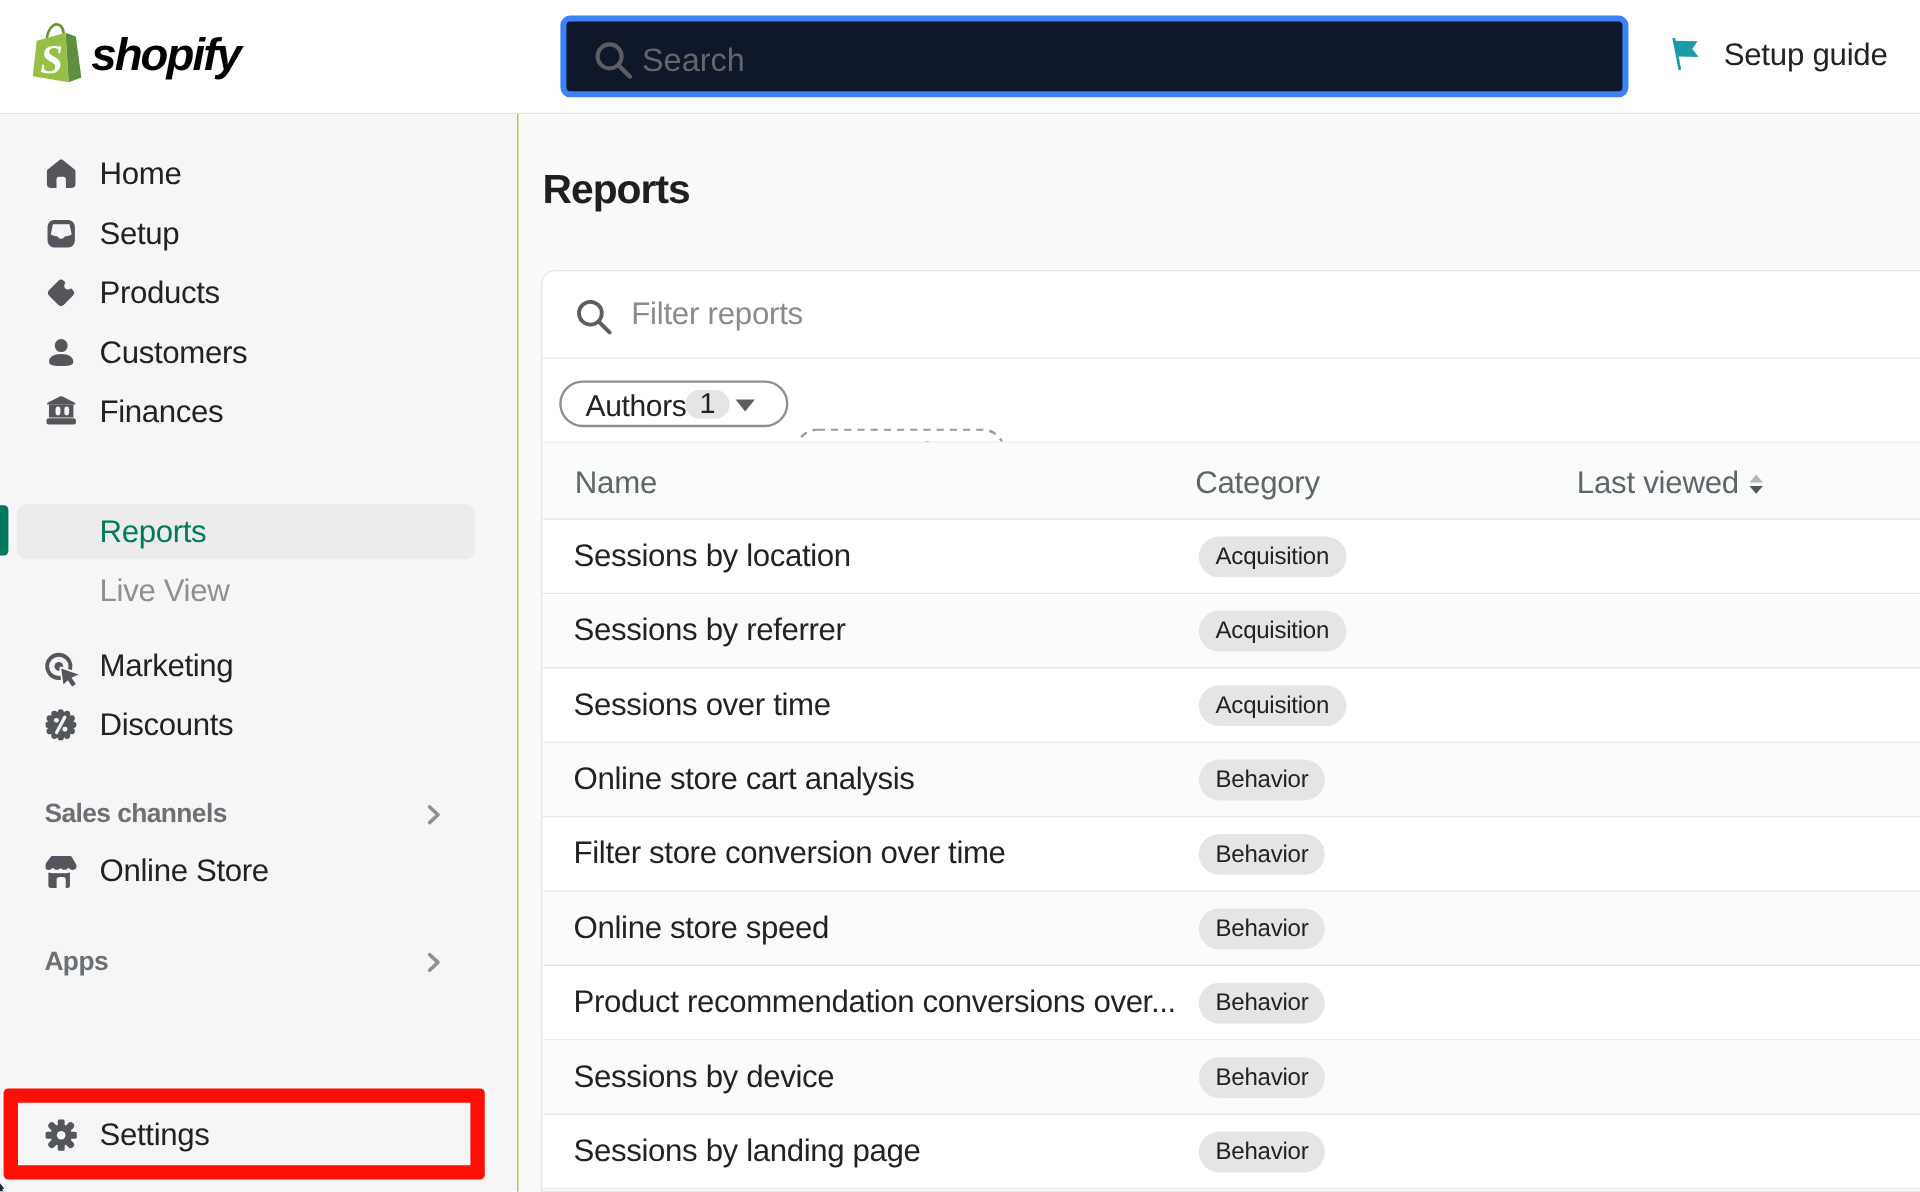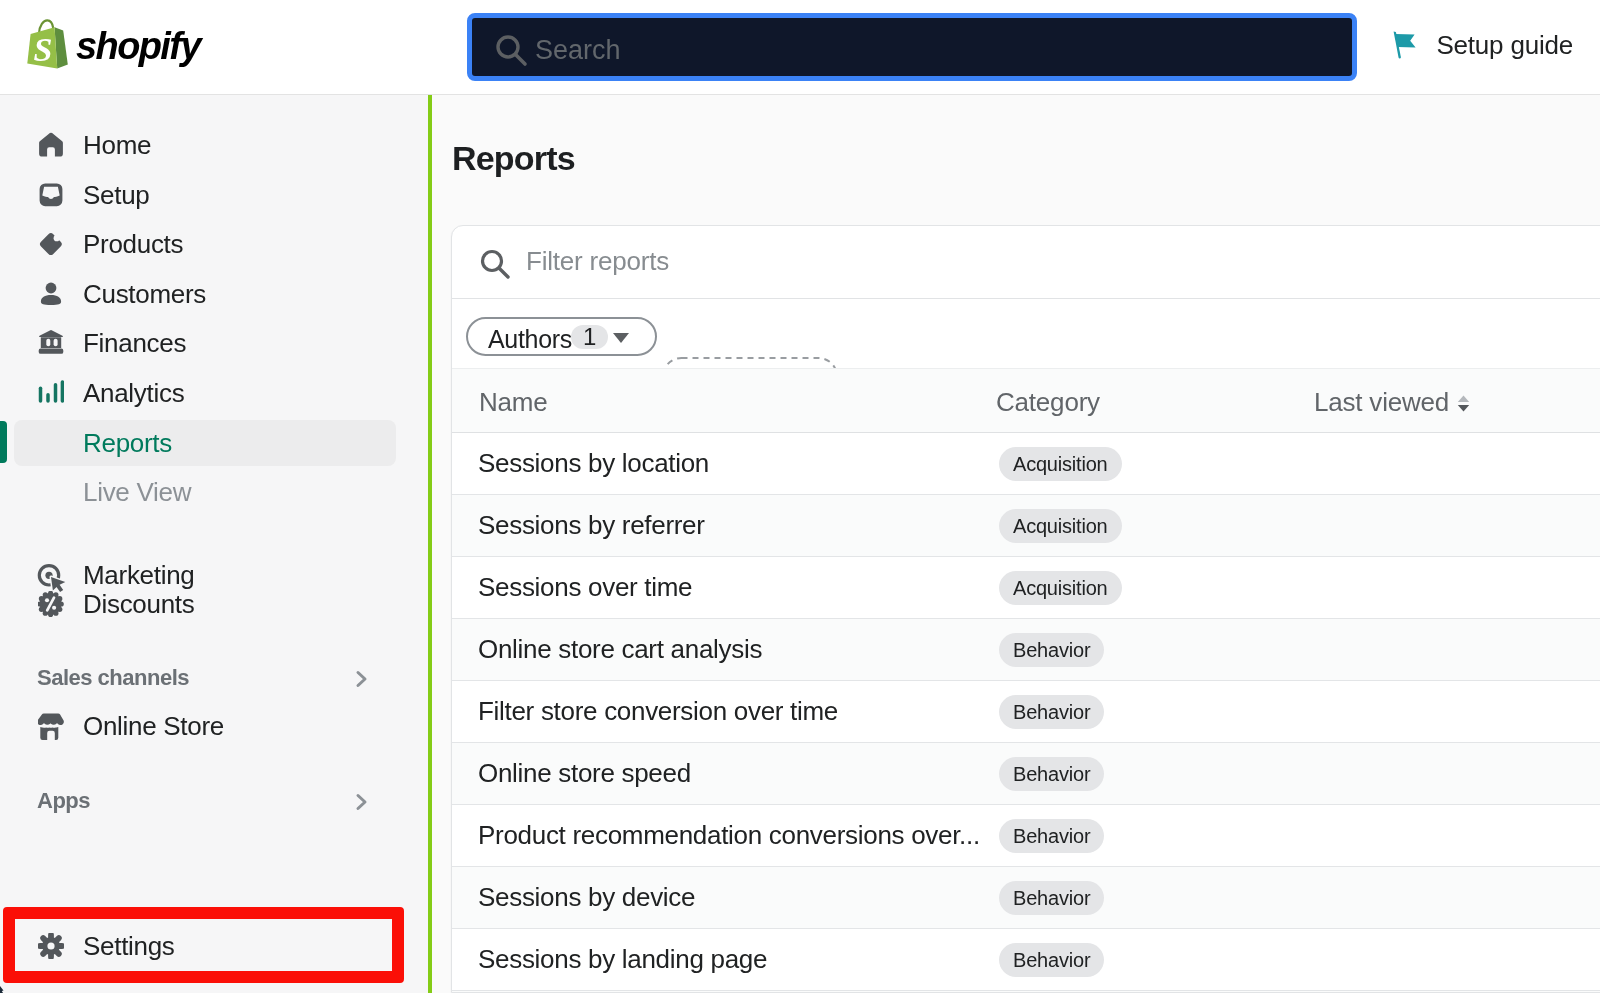--- a/index.html
+++ b/index.html
@@ -5,21 +5,21 @@
 * { margin:0; padding:0; box-sizing:border-box; }
 html,body { width:1600px; height:993px; overflow:hidden; font-family:"Liberation Sans", sans-serif; background:#fafafa; }
 .topbar { position:absolute; left:0; top:0; width:1600px; height:95px; background:#ffffff; border-bottom:1px solid #e3e3e3; z-index:5; }
 .logo { position:absolute; left:27px; top:19px; }
 .wordmark { position:absolute; left:76px; top:25px; font-size:38px; font-weight:700; font-style:italic; color:#000; letter-spacing:-1.6px; }
 .searchbox { position:absolute; left:449px; top:13px; width:890px; height:68px; background:#0f172a; border:5px solid #3b82f6; border-radius:8px;margin-left:18px; }
 .searchbox .mag { position:absolute; left:20px; top:13px; }
 .searchbox .ph { position:absolute; left:63px; top:17px; font-size:27px; color:#62676c; }
 .setup { position:absolute; right:27px; top:30px; }
 .setup span { font-size:26px; letter-spacing:-0.2px; color:#202223; margin-left:16px; vertical-align:top; line-height:31px; display:inline-block; }
-.sidebar { position:absolute; left:0; top:95px; width:432px; height:898px; background:#f6f6f7; border-right:4px solid #84cc16; }
+.sidebar { position:absolute; left:0; top:95px; width:432px; height:898px; background:#f6f6f7; border-right:1px solid #84cc16; }
 .nav-item { position:absolute; left:0; width:410px; height:50px; }
 .nav-item .ico { position:absolute; left:38px; top:12px; width:26px; height:26px; }
 .nav-item .lbl { position:absolute; left:83px; top:50%; transform:translateY(-50%); font-size:26px; letter-spacing:-0.3px; color:#202223; white-space:nowrap; }
 .sel-bg { position:absolute; left:14px; top:325px; width:382px; height:46px; background:#ececed; border-radius:8px; }
 .sel-bar { position:absolute; left:0; top:326px; width:7px; height:42px; background:#007a5c; border-radius:0 4px 4px 0; }
 .sec-lbl { position:absolute; left:37px; font-size:22px; font-weight:700; color:#6b7075; letter-spacing:-0.5px; }
 .chev { position:absolute; left:352px; width:18px; height:18px; }
 .redbox { position:absolute; left:3px; top:812px; width:401px; height:76px; border:12px solid #fb0f07; border-radius:4px; z-index:6; }
 .main { position:absolute; left:411px; top:95px; width:1189px; height:898px; background:#fafafa; }
 .h1 { position:absolute; left:452px; top:139px; font-size:34px; font-weight:700; color:#1d1f21; letter-spacing:-0.8px; }
@@ -100,38 +100,27 @@
   <div class="nav-item" style="top:223px;">
     <svg class="ico" viewBox="0 0 26 26">
         <path d="M11.9 0.4 a2.4 2.4 0 0 1 2.2 0 L24 5.5 a1.7 1.7 0 0 1 0.9 1.5 V7 H1.1 v0 A1.7 1.7 0 0 1 2 5.5 Z M2.8 7.2 h20.4 V18 H2.8 Z M2.6 18.6 h20.8 a1.9 1.9 0 0 1 1.9 1.9 v1.4 a1.9 1.9 0 0 1 -1.9 1.9 H2.6 a1.9 1.9 0 0 1 -1.9 -1.9 v-1.4 a1.9 1.9 0 0 1 1.9 -1.9 Z" fill="#53575b"></path>
         <g fill="#f6f6f7">
           <rect x="8.3" y="8.8" width="4" height="7.4" rx="2"></rect>
           <rect x="15.6" y="8.8" width="4" height="7.4" rx="2"></rect>
         </g>
       </svg>
     <div class="lbl">Finances</div>
   </div>
-  <div class="nav-item" style="top:273px;">
-    <svg class="ico" viewBox="0 0 26 26">
-        <g stroke="#157562" stroke-width="3.5" stroke-linecap="round">
-          <line x1="2.5" y1="8.2" x2="2.5" y2="20.9"></line>
-          <line x1="10" y1="14.8" x2="10" y2="20.9"></line>
-          <line x1="17.5" y1="4.8" x2="17.5" y2="20.9"></line>
-          <line x1="24.4" y1="2.1" x2="24.4" y2="20.9"></line>
-        </g>
-      </svg>
-    <div class="lbl">Analytics</div>
-  </div>
   <div class="nav-item" style="top:323px;">
     <div class="lbl" style="color:#007a5c;">Reports</div>
   </div>
   <div class="nav-item" style="top:372px;">
     <div class="lbl" style="color:#8c9196;">Live View</div>
   </div>
-  <div class="nav-item" style="top:455px;">
+  <div class="nav-item" style="top:435px;">
     <svg class="ico" viewBox="0 0 26 32" style="height:32px;overflow:visible;">
         <circle cx="11" cy="13.3" r="9.7" fill="none" stroke="#53575b" stroke-width="3.2"></circle>
         <circle cx="11" cy="13.3" r="3.6" fill="#53575b"></circle>
         <path d="M13 15 L27.3 20.1 L21.6 22.8 L25.2 27.9 L22.1 30.1 L18.5 24.9 L14.9 28.5 Z" fill="#53575b" stroke="#f6f6f7" stroke-width="3" paint-order="stroke" stroke-linejoin="round"></path>
       </svg>
     <div class="lbl">Marketing</div>
   </div>
   <div class="nav-item" style="top:484px;">
     <svg class="ico" viewBox="0 0 26 26">
         <g fill="#53575b">

